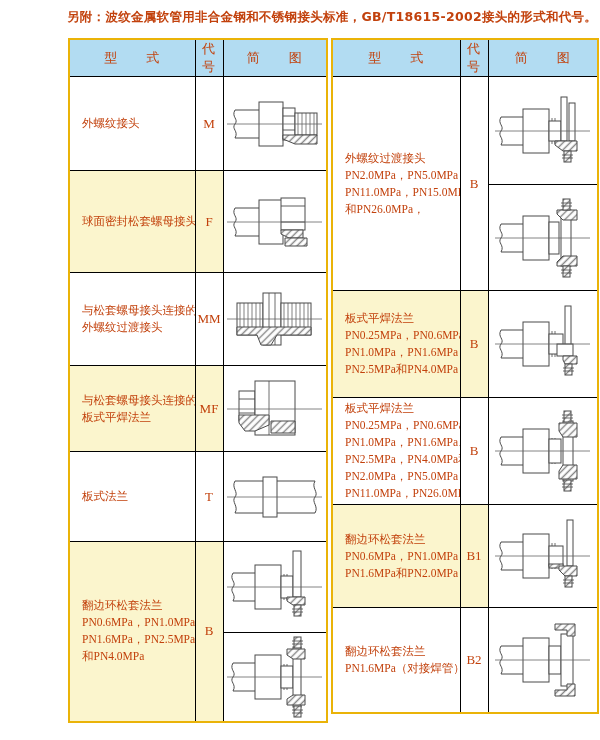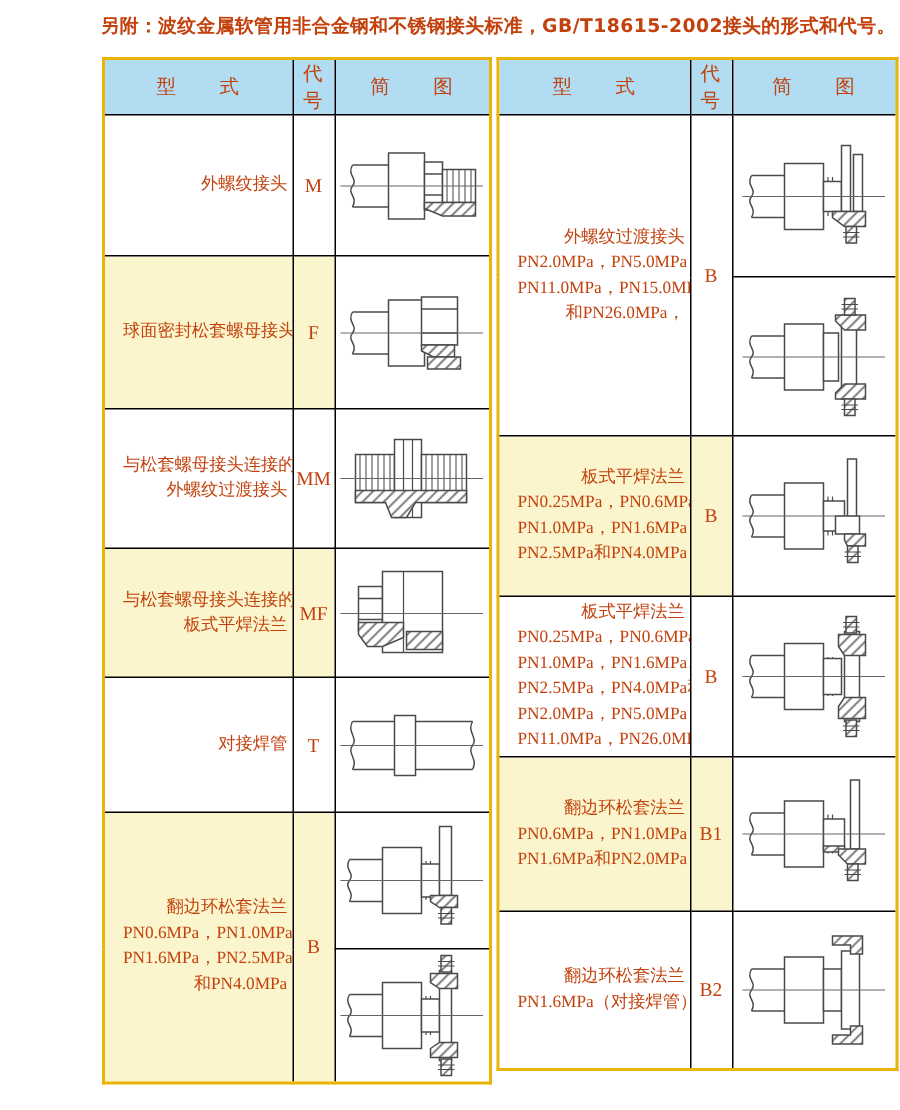--- a/index.html
+++ b/index.html
@@ -11,21 +11,21 @@
               border:2px solid #eab308;background:#fff;}
   #left-table{left:36px;width:258px;}
   #right-table{left:299px;width:266px;}
   th,td{border:1px solid #000;padding:0;overflow:hidden;}
   th{background:var(--header-bg,#b2dcf2);font-weight:normal;font-size:13px;height:24px;
      letter-spacing:1px;}
   td.type-cell{vertical-align:middle;padding:2px 3px 2px 12px;font-size:11.5px;line-height:17px;}
   td.code-cell{text-align:center;vertical-align:middle;font-size:13px;}
   td.diag-cell{text-align:center;vertical-align:middle;background:#fff;}
   td.hl{background:var(--hl-bg,#fbf5cd);}
-  .type-line{white-space:nowrap;text-align:right;}
+  .type-line{white-space:nowrap;}
   svg.diagram{display:block;margin:0 auto;}
 </style>
 </head>
 <body>
 
 <div id="page">
 
   <svg width="0" height="0" style="position:absolute">
     <defs>
       <pattern id="hatch" width="5" height="5" patternUnits="userSpaceOnUse" patternTransform="rotate(45)">
@@ -139,21 +139,21 @@
               <rect x="30" y="14" width="40" height="54" fill="#fff" stroke="#4a4a4a" stroke-width="1"></rect>
               <line x1="44" y1="14" x2="44" y2="68" stroke="#4a4a4a" stroke-width="0.8"></line>
               <polygon points="14,48 44,48 44,58 30,64 20,64 14,56" fill="url(#hatch)" stroke="#4a4a4a" stroke-width="1"></polygon>
               <polygon points="46,54 70,54 70,66 46,66" fill="url(#hatch)" stroke="#4a4a4a" stroke-width="1"></polygon>
               <line x1="2" y1="42" x2="97" y2="42" stroke="#666" stroke-width="0.8"></line>
             </svg>
       </td>
     </tr>
     <tr style="height:90px">
       <td class="type-cell">
-        <div class="type-line">对接焊管</div>
+        <div class="type-line">板式法兰</div>
       </td>
       <td class="code-cell">T</td>
       <td class="diag-cell">
         <svg class="diagram" width="100" height="84" viewBox="0 0 100 84">
               <path d="M10,26 C6,33 14,37 10,42 C6,47 14,51 10,58" fill="none" stroke="#4a4a4a" stroke-width="1"></path>
               <line x1="10" y1="26" x2="38" y2="26" stroke="#4a4a4a" stroke-width="1"></line>
               <line x1="10" y1="58" x2="38" y2="58" stroke="#4a4a4a" stroke-width="1"></line>
               <rect x="38" y="22" width="14" height="40" fill="#fff" stroke="#4a4a4a" stroke-width="1"></rect>
               <line x1="52" y1="26" x2="90" y2="26" stroke="#4a4a4a" stroke-width="1"></line>
               <line x1="52" y1="58" x2="90" y2="58" stroke="#4a4a4a" stroke-width="1"></line>

